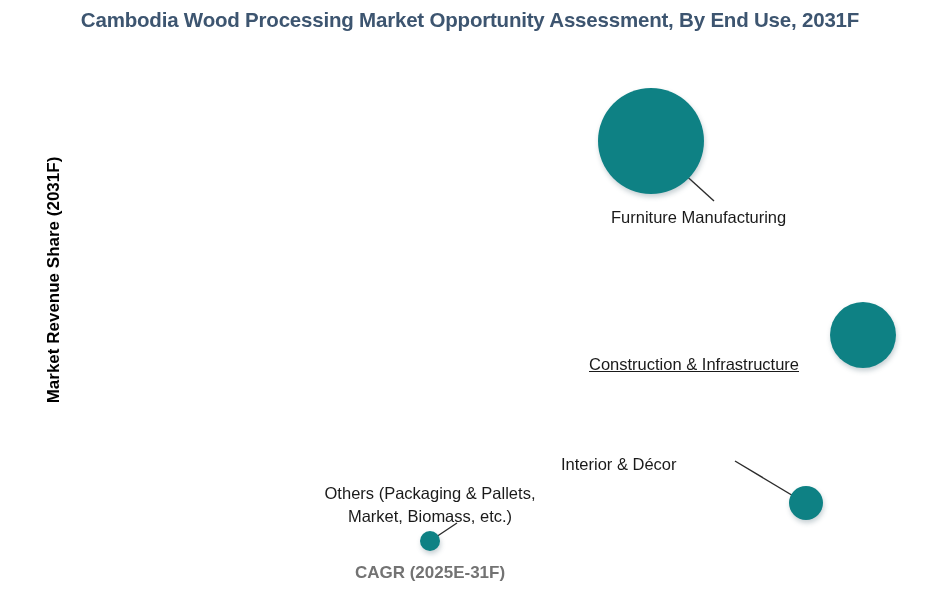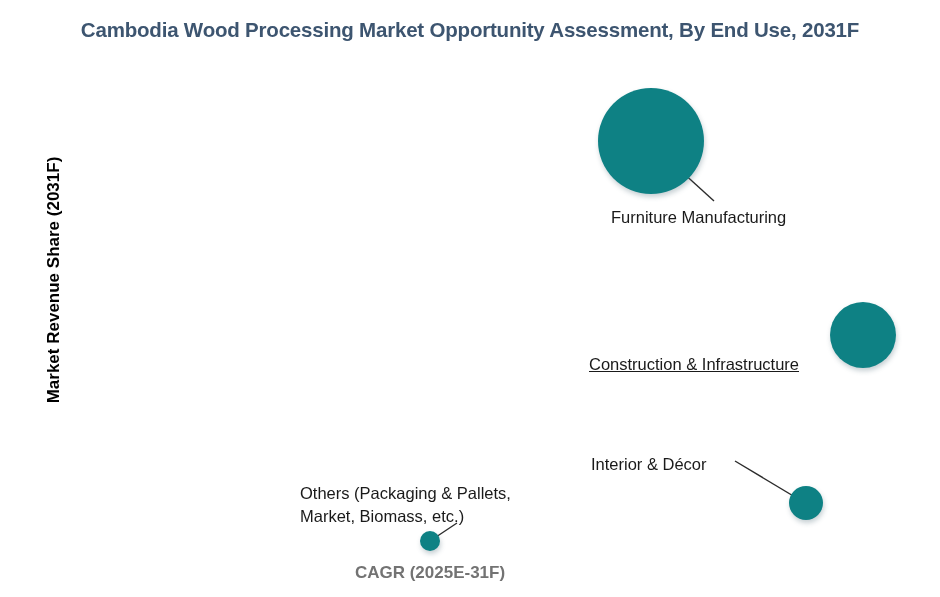--- a/index.html
+++ b/index.html
@@ -22,21 +22,20 @@
     left: 0;
     top: 8px;
     width: 940px;
     text-align: center;
     font-family: "Liberation Sans", sans-serif;
     font-size: 20.5px;
     font-weight: bold;
     color: #3d5570;
     letter-spacing: -0.2px;
     white-space: nowrap;
-    margin-top: 10px;
   }
   .y-axis-label {
     position: absolute;
     left: -96px;
     top: 270px;
     width: 300px;
     text-align: center;
     transform: rotate(-90deg);
     transform-origin: center center;
     font-family: "Liberation Sans", sans-serif;
@@ -82,25 +81,26 @@
     position: absolute;
     font-family: "Liberation Sans", sans-serif;
     font-size: 16.5px;
     font-weight: normal;
     color: #1a1a1a;
     white-space: nowrap;
     line-height: 1.4;
   }
   .bubble-label.two-line {
     white-space: normal;
+    text-align: center;
     width: 260px;
   }
   #lbl-furniture { left: 611px; top: 206px; }
   #lbl-construction { left: 589px; top: 353px; text-decoration: underline; }
-  #lbl-interior { left: 591px; top: 453px; text-align: right; }
+  #lbl-interior { left: 561px; top: 453px; text-align: right; }
   #lbl-others { left: 300px; top: 482px; }
 </style>
 </head>
 <body>
 
 <div id="chart-root">
 
   <div class="chart-title">Cambodia Wood Processing Market Opportunity Assessment, By End Use, 2031F</div>
 
   <div class="y-axis-label">Market Revenue Share (2031F)</div>

